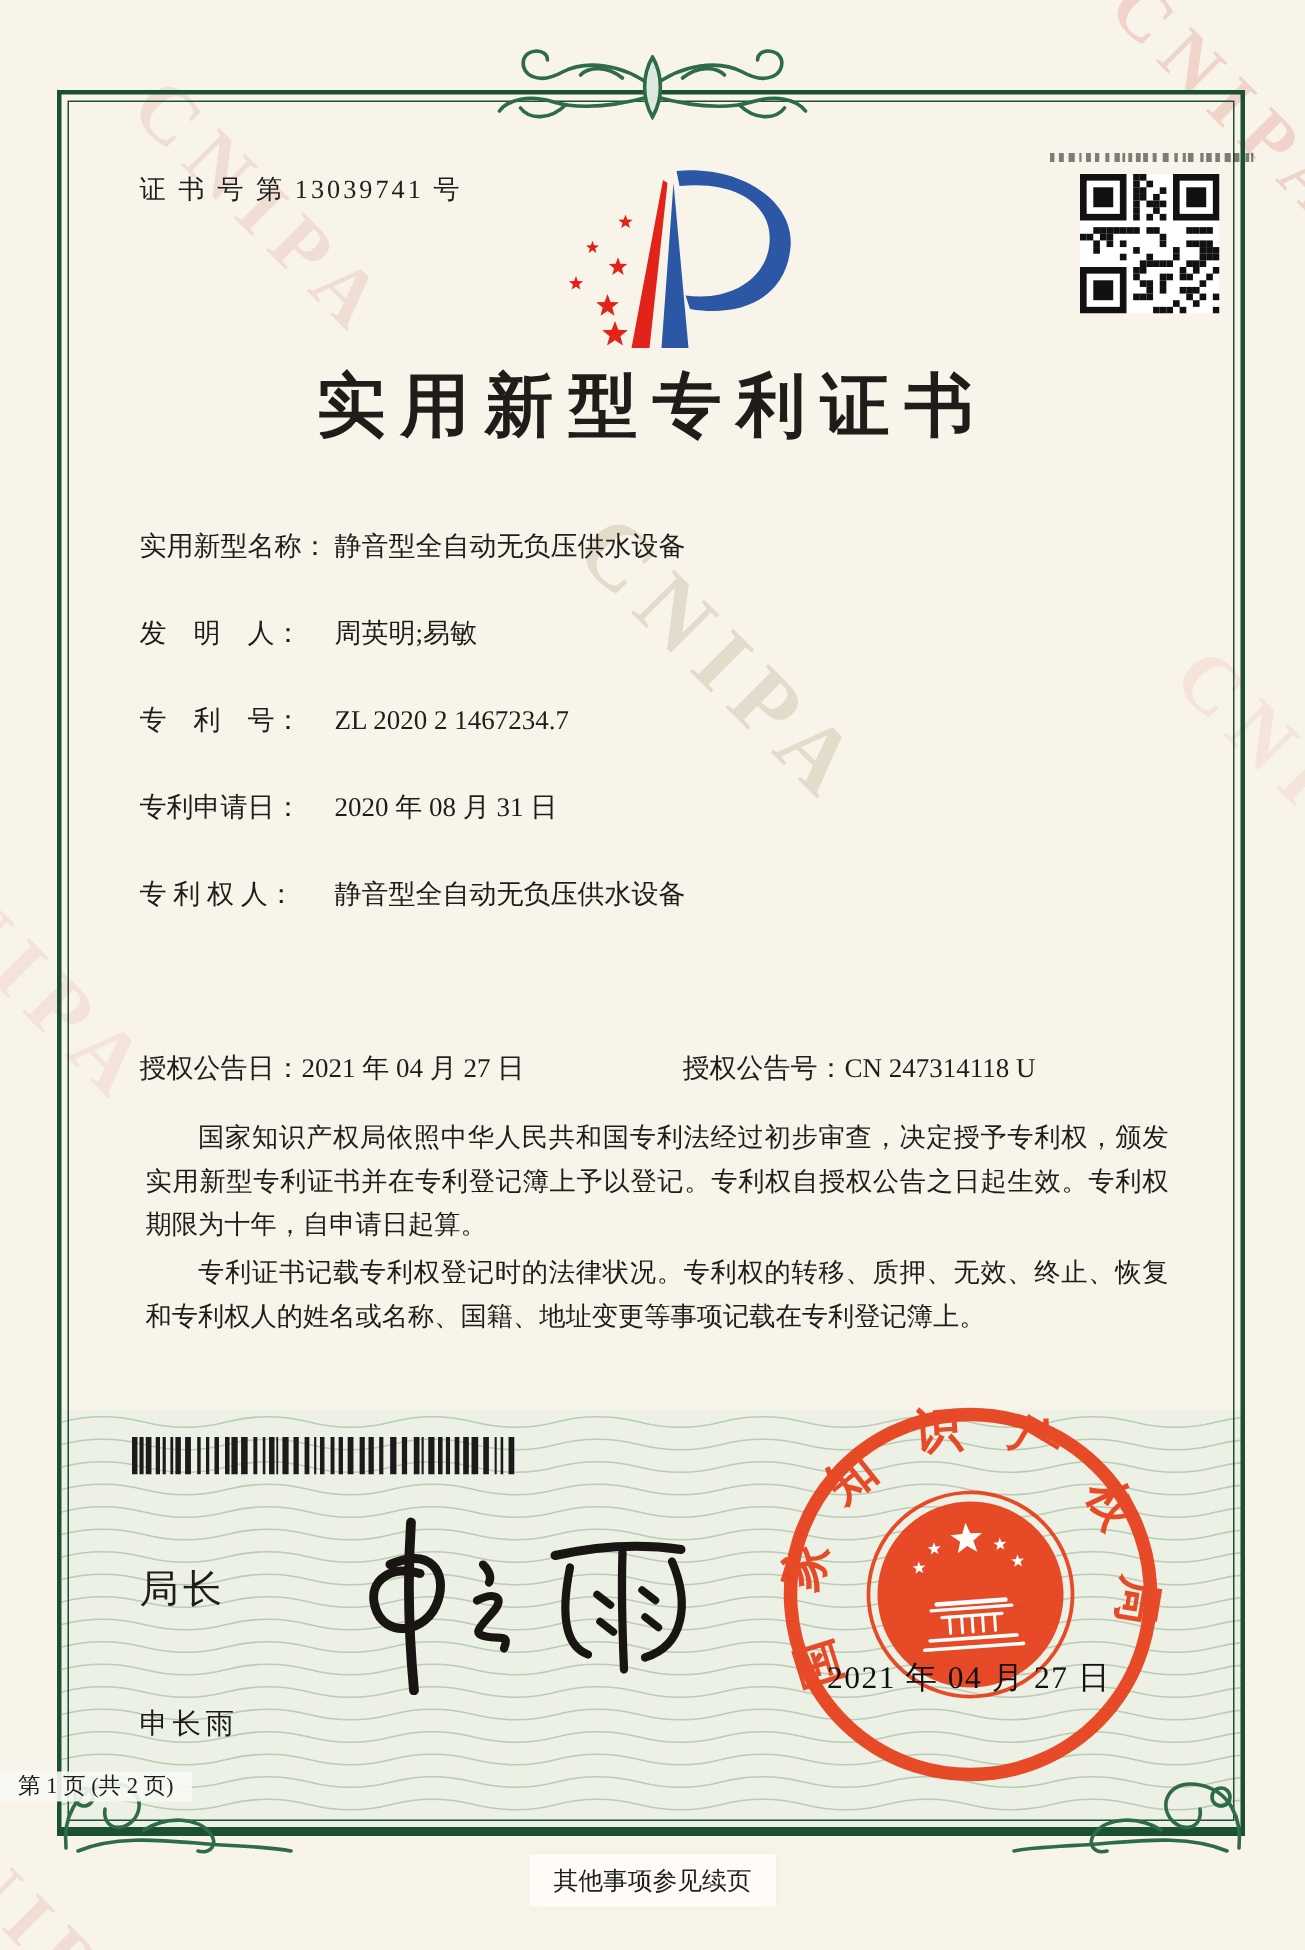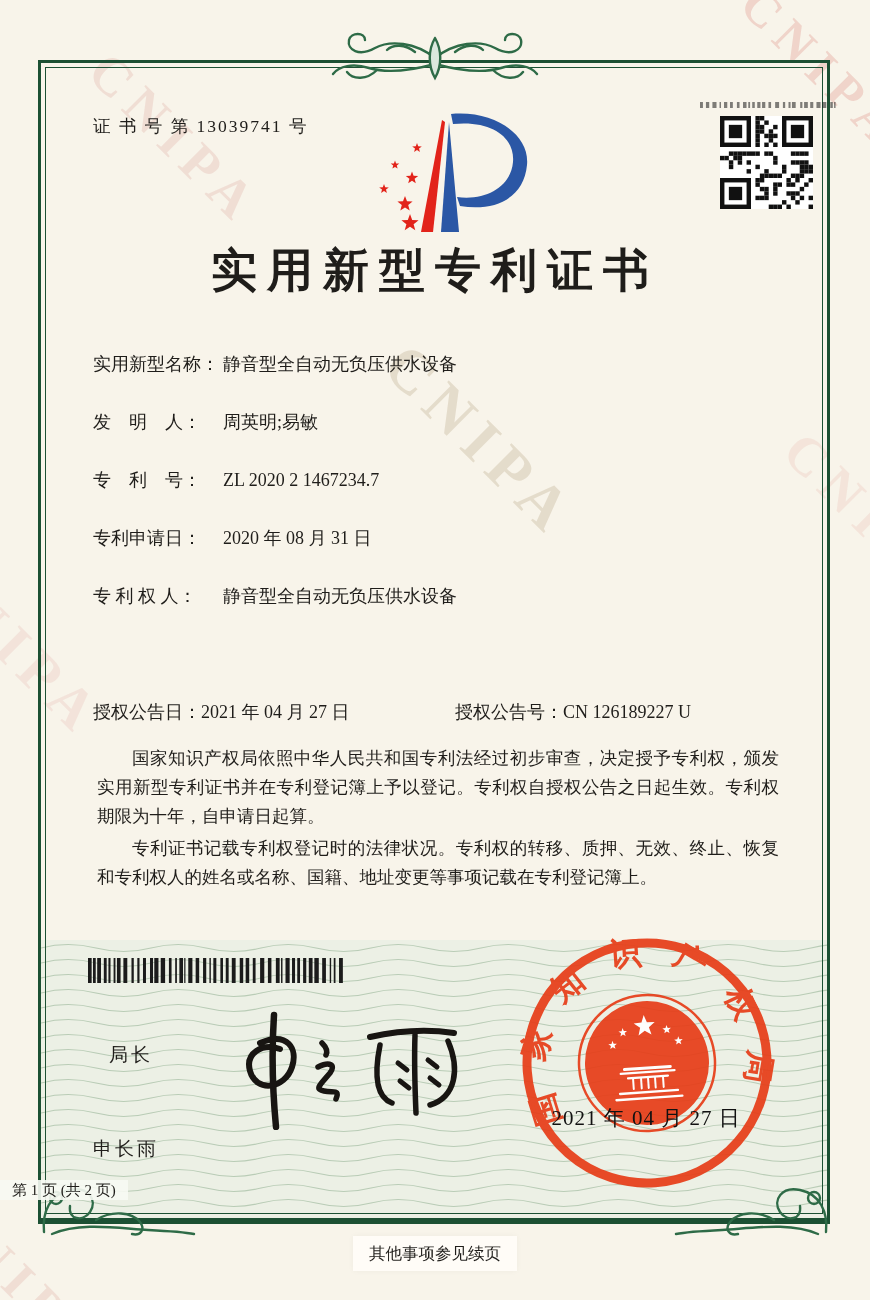--- a/index.html
+++ b/index.html
@@ -30,21 +30,21 @@
          letter-spacing:10px;}
   #fields{left:93px;top:352px;width:694px;font-size:18px;}
   .frow{display:flex;line-height:24px;margin-bottom:34px;}
   .flabel{flex:0 0 130px;font-family:Liberation Serif, serif;}
   .fvalue{flex:1;}
   #grantRow{left:93px;top:700px;width:694px;font-size:18px;line-height:24px;}
   #grantNoGroup{position:absolute;left:362px;top:0;}
   #paras{left:93px;top:740px;width:690px;font-size:17.5px;line-height:28.8px;text-align:justify;}
   #paras p{margin:4px;text-indent:2em;}
   #barcode{left:88px;top:958px;z-index:4;}
-  #sigTitle{left:93px;top:1042px;font-size:19px;letter-spacing:3px;z-index:4;margin-left:16px;}
+  #sigTitle{left:93px;top:1042px;font-size:26px;letter-spacing:3px;z-index:4;}
   #sigName{left:93px;top:1136px;font-size:19px;letter-spacing:3px;z-index:4;}
   #sigSvg{left:222px;top:1005px;z-index:4;}
   #sealSvg{left:514px;top:930px;z-index:5;transform:rotate(-4deg);}
   #sealDate{left:518px;top:1104px;width:256px;text-align:center;font-size:21px;
             letter-spacing:1px;z-index:6;color:#111;}
   #footerPage{left:0;right:0;top:1181px;text-align:left;font-size:15px;z-index:4;}
   #footerPage span{background:rgba(247,249,243,.9);padding:2px 12px;}
   #note{left:0;right:0;top:1243px;text-align:center;font-size:16.5px;z-index:4;}
   #note span{background:rgba(255,253,248,.9);padding:8px 16px;box-shadow:0 0 6px rgba(0,0,0,.04);}
 </style>
@@ -288,21 +288,21 @@
     </div>
     <div class="frow">
       <span class="flabel">专 利 权 人：</span>
       <span class="fvalue">静音型全自动无负压供水设备</span>
     </div>
   </div>
 
   <div id="grantRow" class="abs z4">
     <span>授权公告日：</span><span>2021 年 04 月 27 日</span>
     <span id="grantNoGroup">
-      <span>授权公告号：</span><span>CN 126189227 U</span>
+      <span>授权公告号：</span><span>CN 247314118 U</span>
     </span>
   </div>
 
   <div id="paras" class="abs z4">
     <p>国家知识产权局依照中华人民共和国专利法经过初步审查，决定授予专利权，颁发实用新型专利证书并在专利登记簿上予以登记。专利权自授权公告之日起生效。专利权期限为十年，自申请日起算。</p>
     <p>专利证书记载专利权登记时的法律状况。专利权的转移、质押、无效、终止、恢复和专利权人的姓名或名称、国籍、地址变更等事项记载在专利登记簿上。</p>
   </div>
 
   <svg id="barcode" class="abs" width="256" height="25" viewBox="0 0 256 25">
       <rect x="0" y="0" width="3.6487710648216307" height="25" fill="#1b1b1b"></rect>

